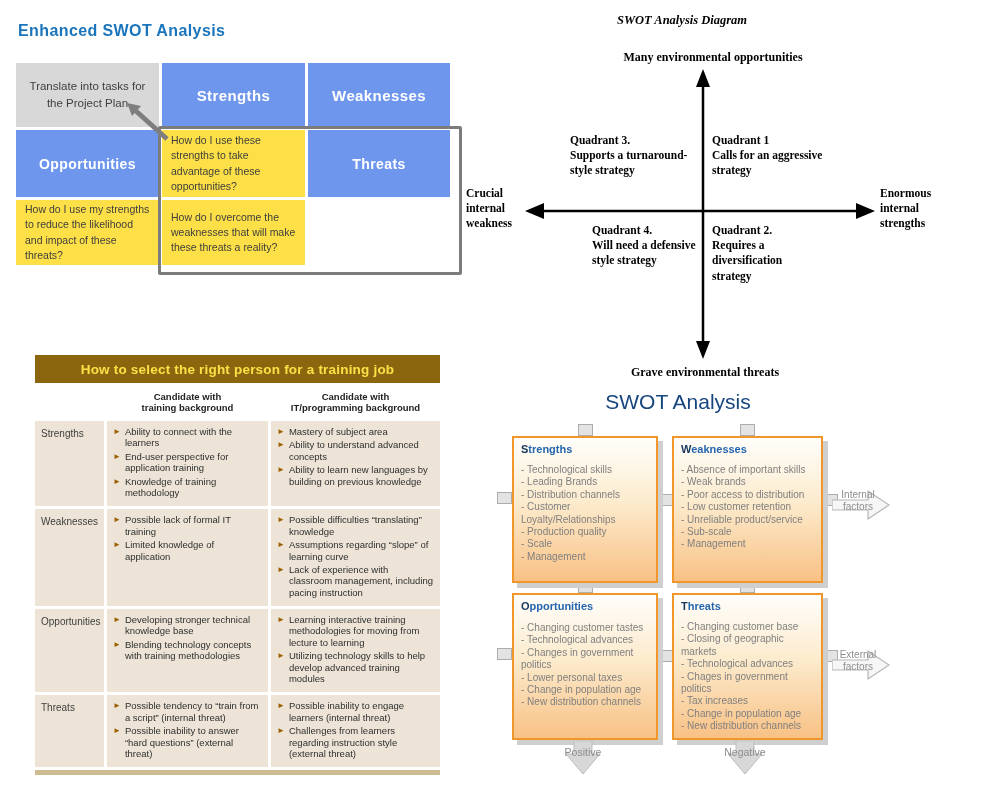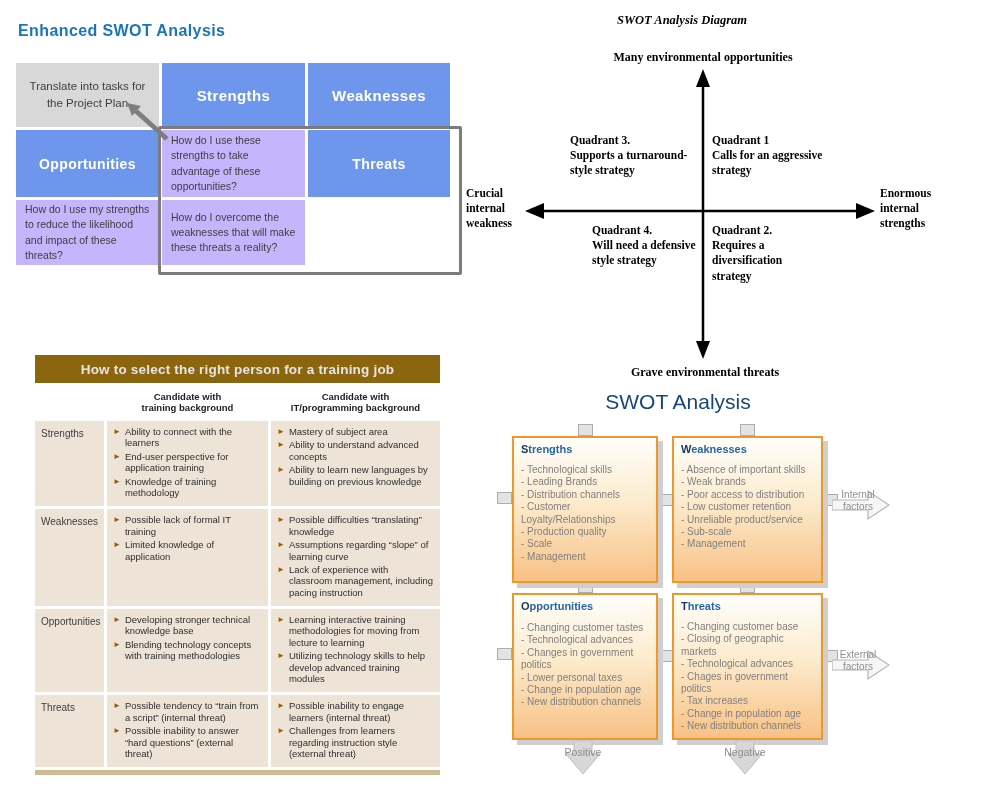--- a/index.html
+++ b/index.html
@@ -11,39 +11,39 @@
   #sectA{position:absolute;left:0;top:0;width:470px;height:300px;}
   #a-title{position:absolute;left:18px;top:22px;font-size:16px;font-weight:bold;
            color:#1B75BC;letter-spacing:.4px;text-align:center;}
   #a-table{position:absolute;left:16px;top:63px;width:434px;
            display:grid;grid-template-columns:143px 143px 142px;
            grid-template-rows:64px 67px 65px;gap:3px;}
   .a-cell{display:flex;align-items:center;justify-content:center;text-align:center;box-sizing:border-box;}
   .a-callout{background:#D8D8D8;color:#3F3F3F;font-size:11.5px;line-height:1.5;padding:0 12px;}
   .a-head{background:#6D96EC;color:#fff;font-weight:bold;font-size:15px;letter-spacing:.4px;}
   .a-rowlabel{background:#6D96EC;color:#fff;font-weight:bold;font-size:14px;letter-spacing:.4px;}
-  .a-q{background:#c4b5fd;color:#3E3E3E;font-size:10.5px;line-height:1.45;
+  .a-q{background:#fde047;color:#3E3E3E;font-size:10.5px;line-height:1.45;
        padding:6px 9px;justify-content:flex-start;text-align:left;}
   #a-qborder{position:absolute;left:158px;top:126px;width:298px;height:143px;
              border:3px solid #7C7C7C;border-radius:2px;pointer-events:none;}
   #a-arrow{position:absolute;left:115px;top:95px;}
 
   
   #sectB{position:absolute;left:460px;top:5px;width:540px;height:395px;
          font-family:"Liberation Serif",serif;font-weight:bold;color:#000;}
   .b-label{position:absolute;font-size:11.5px;line-height:1.32;}
   #b-title{position:absolute;left:122px;top:8px;width:200px;text-align:center;
            font-size:12.5px;font-style:italic;}
-  #b-top{position:absolute;left:123px;top:45px;width:240px;text-align:center;font-size:12px;}
+  #b-top{position:absolute;left:133px;top:45px;width:240px;text-align:center;font-size:12px;}
   #b-bottom{position:absolute;left:125px;top:360px;width:240px;text-align:center;font-size:12px;}
   #b-axes{position:absolute;left:0;top:0;}
 
   
   #sectC{position:absolute;left:35px;top:355px;width:405px;}
-  #c-title{height:28px;background:#8C660E;color:#e5e5e5;font-weight:bold;font-size:13.5px;
+  #c-title{height:28px;background:#8C660E;color:#fde047;font-weight:bold;font-size:13.5px;
            display:flex;align-items:center;justify-content:center;letter-spacing:.2px;}
   .c-grid{display:grid;grid-template-columns:69px 161px 169px;gap:3px;margin-top:3px;}
   .c-colhead{font-weight:bold;font-size:9.5px;text-align:center;color:#222;
              display:flex;align-items:center;justify-content:center;min-height:28px;padding:2px 0;}
   .c-cell{background:#EDE4D7;box-sizing:border-box;padding:5px 6px 6px 6px;}
   .c-rowlabel{font-size:10px;color:#3E3E3E;padding-top:7px;}
   .b-item{display:flex;gap:4px;margin-bottom:2px;}
   .b-glyph{color:#9C5F00;font-size:8px;line-height:11px;flex:none;}
   .b-text{font-size:9.5px;line-height:1.2;color:#2F2F2F;}
   #c-footer{height:5px;background:#CDBC92;margin-top:3px;}

